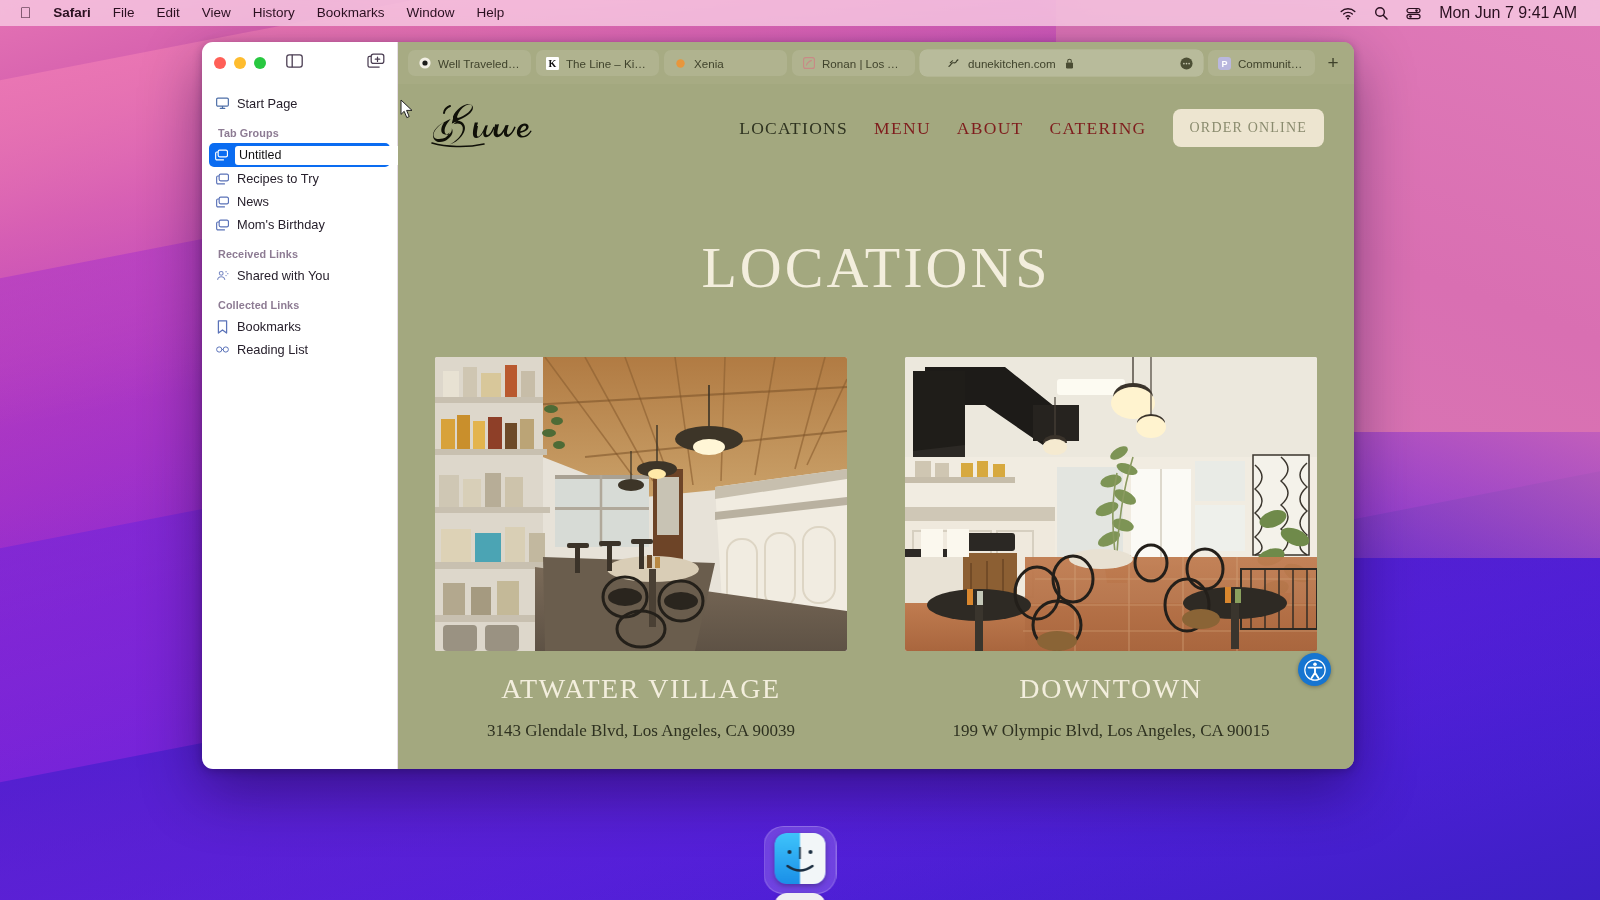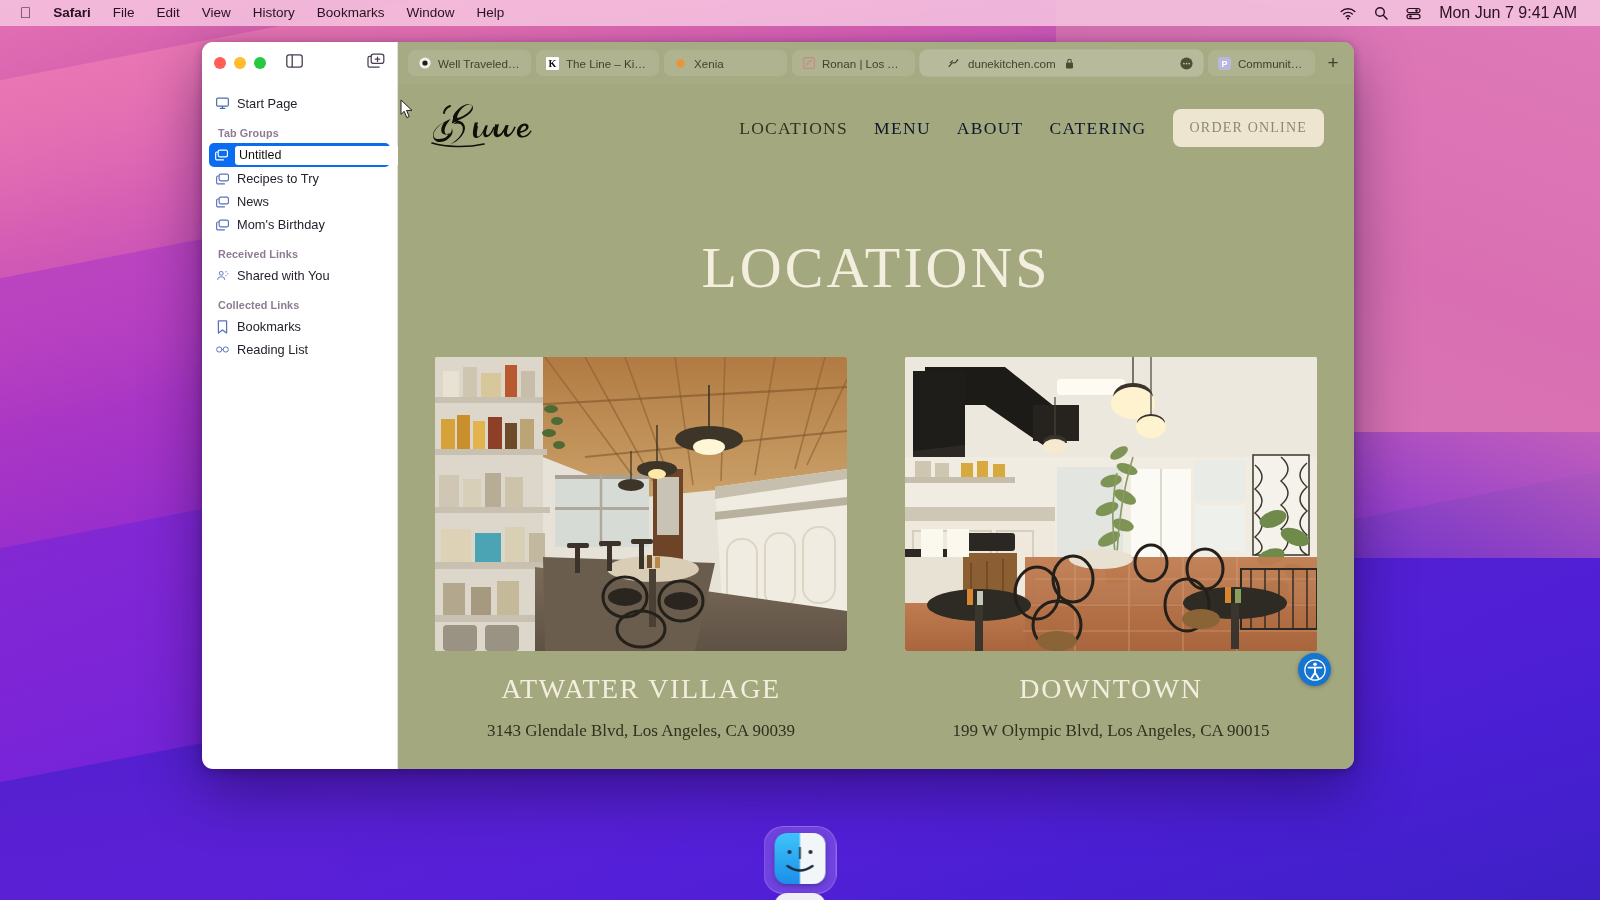--- a/index.html
+++ b/index.html
@@ -123,21 +123,21 @@
     font-size:19px; color:#3f422b; flex:none; }
 
   
   #site{
     position:absolute; left:0; top:42px; right:0; bottom:0;
     background:#a3a87f; overflow:hidden;
   }
   #site-nav{ height:88px; display:flex; align-items:center; padding:0 30px 0 28px; }
   #logo{ width:150px; height:64px; flex:none; }
   #nav-links{ margin-left:auto; display:flex; align-items:center; gap:26px; }
-  .nav-a{ font-family:"Liberation Serif", serif; font-size:17.5px; letter-spacing:1.3px; color:#0f172a; }
+  .nav-a{ font-family:"Liberation Serif", serif; font-size:17.5px; letter-spacing:1.3px; color:#7f1d1d; }
   .nav-a.active{ color:#2f3320; }
   #order-btn{
     background:#ede5d0; color:#8a8b6e; border-radius:8px;
     padding:11px 17px; font-family:"Liberation Serif", serif;
     font-size:14px; letter-spacing:1.2px; border:none;
   }
   #page-title{
     text-align:center; margin-top:62px;
     font-family:"Liberation Serif", serif; font-weight:400;
     font-size:58px; letter-spacing:3px; color:#f3eedd;

